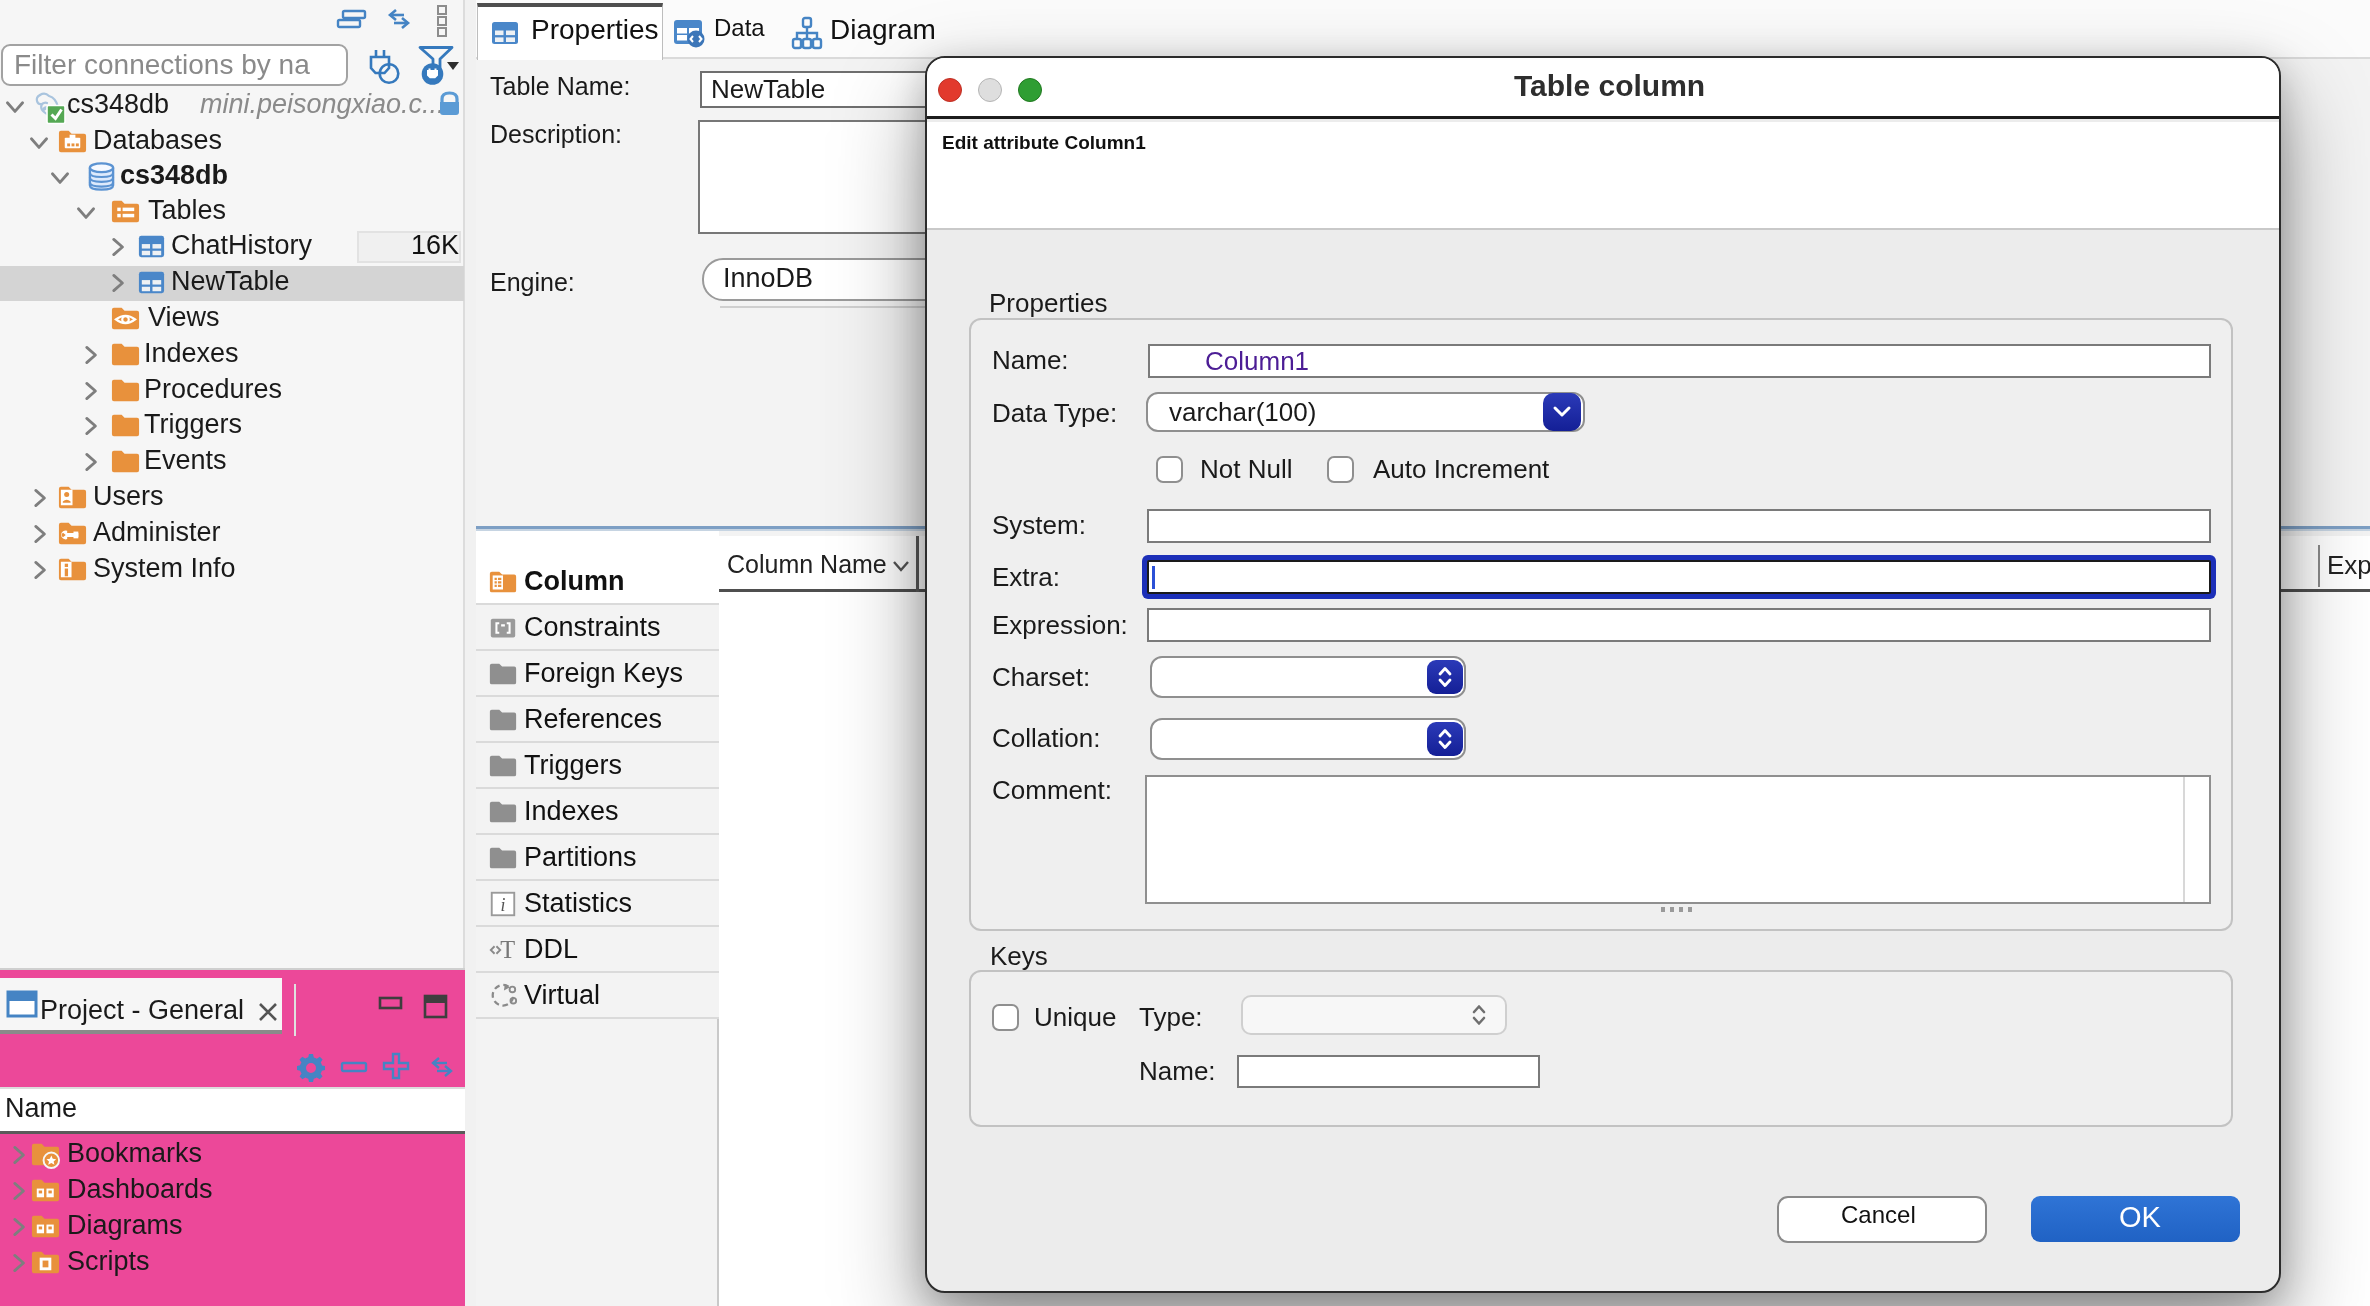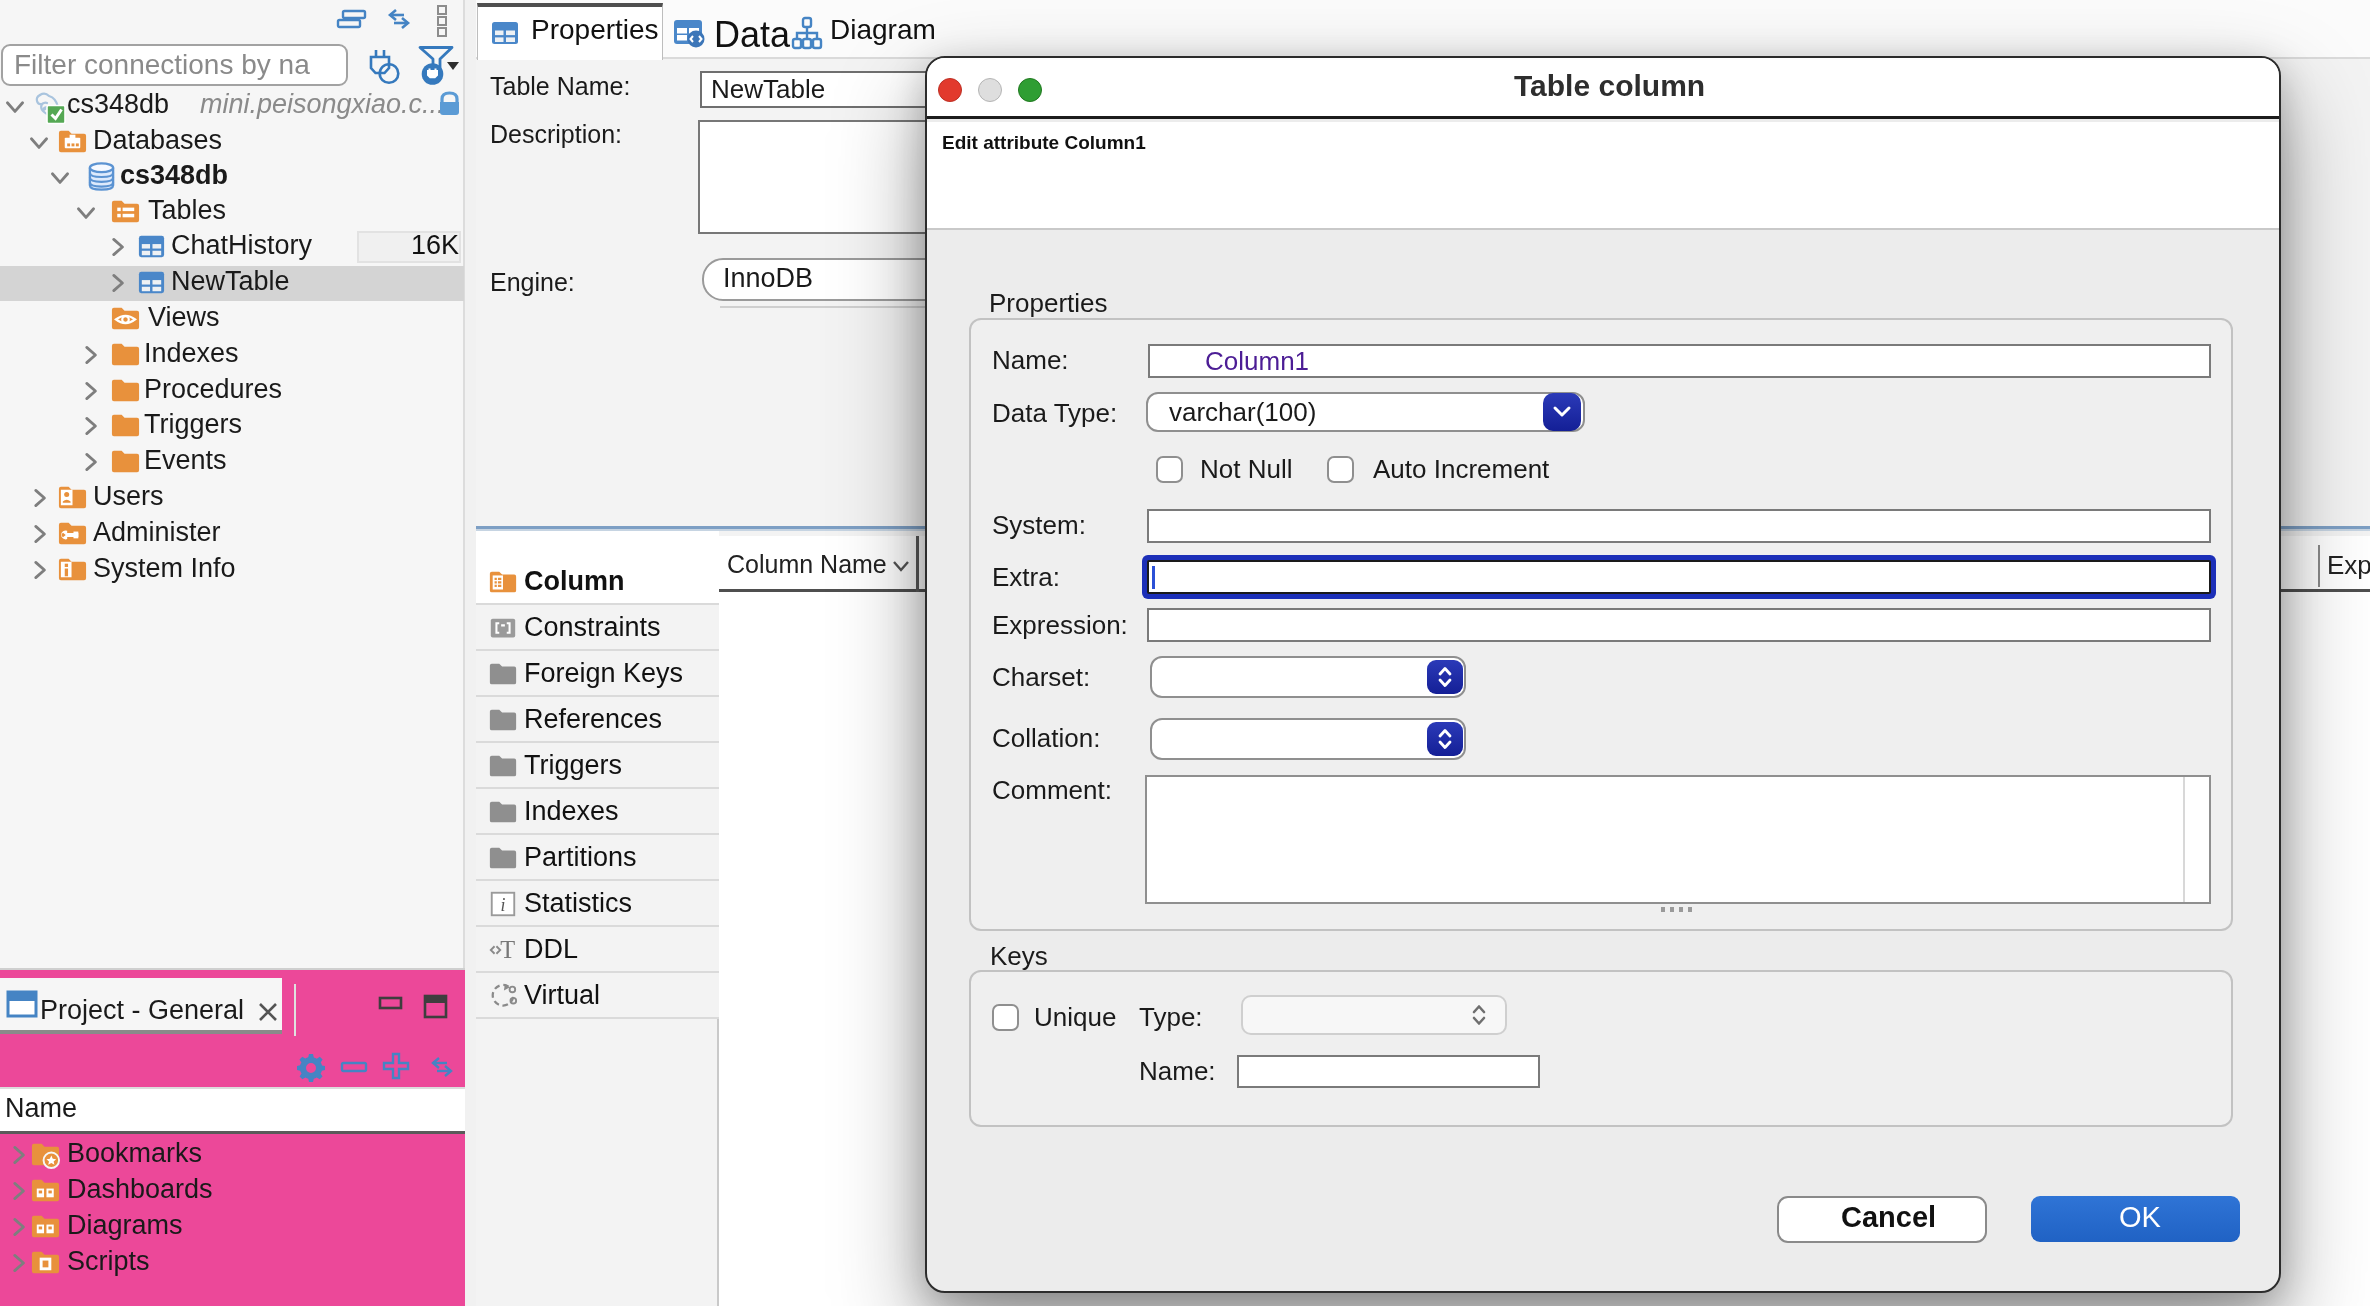--- a/index.html
+++ b/index.html
@@ -327,21 +327,21 @@
     <div class="tx" style="left:55px;top:14px;font-size:28px;color:#111;font-weight:400;">Properties</div>
     <svg class="abs" style="left:196px;top:17px" width="34" height="32" viewBox="0 0 34 32">
 <rect x="2" y="3" width="28" height="24" rx="3" fill="#4a87c9"></rect>
 <rect x="5" y="11" width="10" height="5.5" fill="#fff"></rect>
       <rect x="17" y="11" width="10" height="5.5" fill="#fff"></rect>
 <rect x="5" y="18" width="10" height="5.5" fill="#fff"></rect>
       <rect x="17" y="18" width="10" height="5.5" fill="#fff"></rect>
 <circle cx="24" cy="22" r="8.5" fill="#3c76b8"></circle>
 <path d="M21 19 L18.5 22 L21 25 M27 19 L29.5 22 L27 25" stroke="#fff" stroke-width="2" fill="none"></path>
 </svg>
-    <div class="tx" style="left:238px;top:14px;font-size:36px;color:#111;font-weight:400;">Data</div>
+    <div class="tx" style="left:238px;top:14px;font-size:24px;color:#111;font-weight:400;">Data</div>
     <svg class="abs" style="left:314px;top:15px" width="34" height="36" viewBox="0 0 34 36">
 <g fill="none" stroke="#4584c4" stroke-width="2.4">
 <rect x="13" y="3" width="8" height="9" rx="2"></rect>
 <rect x="3" y="24" width="8" height="9" rx="2"></rect>
 <rect x="13" y="24" width="8" height="9" rx="2"></rect>
 <rect x="23" y="24" width="8" height="9" rx="2"></rect>
 <path d="M17 12 L17 18 M7 24 L7 18 L27 18 L27 24 M17 18 L17 24"></path>
 </g>
     </svg>
     <div class="tx" style="left:354px;top:14px;font-size:28px;color:#111;font-weight:400;">Diagram</div>
@@ -496,15 +496,15 @@
     <div class="tx" style="left:107px;top:944px;font-size:26px;color:#1a1a1a;font-weight:400;">Unique</div>
     <div class="tx" style="left:212px;top:944px;font-size:26px;color:#1a1a1a;font-weight:400;">Type:</div>
     <div class="abs" style="left:314px;top:937px;width:266px;height:40px;background:#f7f7f7;border:2px solid #cfcfcf;border-radius:10px;"></div>
     <svg class="abs" style="left:539px;top:942px" width="26" height="30" viewBox="0 0 26 30">
 <path d="M8 12 L13 6.5 L18 12" fill="none" stroke="#6f6f6f" stroke-width="2.6" stroke-linecap="round" stroke-linejoin="round"></path>
 <path d="M8 18 L13 23.5 L18 18" fill="none" stroke="#6f6f6f" stroke-width="2.6" stroke-linecap="round" stroke-linejoin="round"></path>
     </svg>
     <div class="tx" style="left:212px;top:998px;font-size:26px;color:#1a1a1a;font-weight:400;">Name:</div>
     <div class="abs" style="left:310px;top:997px;width:303px;height:33px;background:#fff;border:2px solid #7a7a7a;"></div>
     <div class="abs" style="left:850px;top:1138px;width:210px;height:47px;background:#fff;border:2px solid #8a8a8a;border-radius:11px;"></div>
-    <div class="tx" style="left:914px;top:1143px;font-size:29px;color:#111;font-weight:700;">Cancel</div>
+    <div class="tx" style="left:914px;top:1143px;font-size:24px;color:#111;font-weight:400;">Cancel</div>
     <div class="abs" style="left:1104px;top:1138px;width:209px;height:46px;background:linear-gradient(#2f74d6,#2062c4);border-radius:9px;"></div>
     <div class="tx" style="left:1192px;top:1143px;font-size:29px;color:#fff;font-weight:400;">OK</div>
   </div>
 </body></html>

